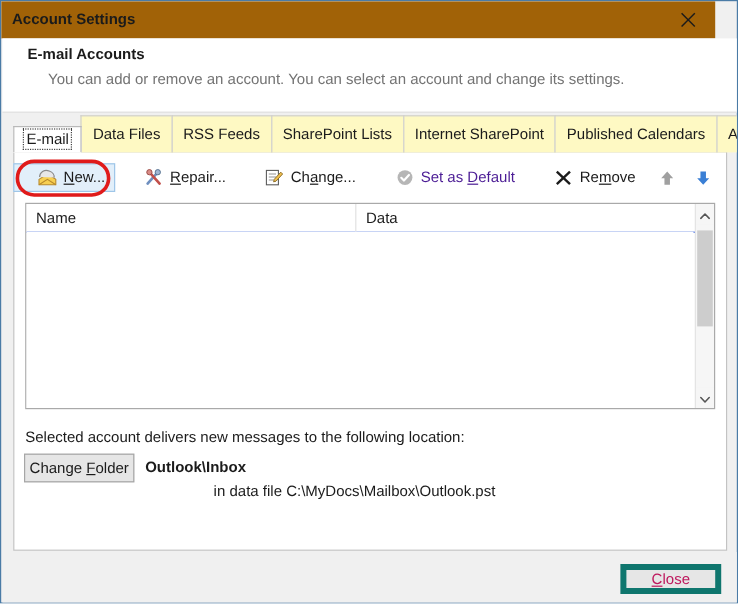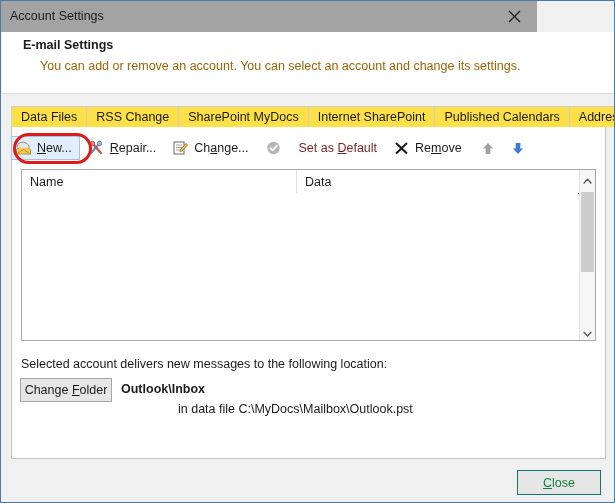--- a/index.html
+++ b/index.html
@@ -19,24 +19,25 @@
     box-sizing: border-box;
     border: 1px solid #4a7ba6;
     background: #f0f0f0;
     overflow: hidden;
   }
 
   
   .titlebar {
     position: absolute;
     left: 0; top: 0;
-    width: 536px;
+    width: 595px;
     height: 31px;
-    background: #a3a3a3;
-    box-sizing: border-box;
+    background: #a16207;
+    box-sizing: border-box;
+    font-weight: bold;
   }
   .titlebar-text {
     position: absolute;
     left: 9px;
     top: 8px;
     font-size: 12.5px;
     color: #1b1b1b;
     white-space: nowrap;
   }
   .titlebar-close {
@@ -69,44 +70,44 @@
     top: 6px;
     font-size: 12.5px;
     font-weight: bold;
     color: #1b1b1b;
   }
   .header-desc {
     position: absolute;
     left: 38px;
     top: 27px;
     font-size: 12.5px;
-    color: #a16207;
+    color: #737373;
   }
 
   
   .tabstrip {
     position: absolute;
     left: 10px;
     top: 104px;
     width: 595px;
     height: 22px;
     display: flex;
     align-items: flex-end;
     z-index: 5;
   }
   .tab {
     position: relative;
-    height: 21px;
+    height: 31px;
     padding: 0 9px;
     display: flex;
     align-items: center;
     justify-content: center;
     font-size: 12.5px;
     color: #1b1b1b;
-    background: #fde047;
+    background: #fef9c3;
     border: 1px solid #cfcfcf;
     border-bottom: none;
     box-sizing: border-box;
     margin-right: -1px;
     cursor: default;
     white-space: nowrap;
   }
   .tab.selected {
     background: #ffffff;
     border: 1px solid #b9b9b9;
@@ -139,41 +140,41 @@
     top: 134px;
     height: 26px;
     display: flex;
     align-items: center;
     z-index: 7;
   }
   .tbtn {
     height: 24px;
     display: flex;
     align-items: center;
-    padding: 0 7px 0 3px;
+    padding: 0 7px 0 19px;
     margin-right: 4px;
     font-size: 12.5px;
     color: #1b1b1b;
     border: 1px solid transparent;
     box-sizing: border-box;
     cursor: default;
     white-space: nowrap;
   }
   .tbtn .ico {
     width: 17px;
     height: 16px;
     margin-right: 5px;
     flex: none;
     display: block;
   }
   .tbtn.hover {
     background: #e2effa;
     border: 1px solid #9fc6e8;
   }
-  .tbtn.disabled { color: #7f1d1d; gap: 12px; }
+  .tbtn.disabled { color: #4c1d95; }
   .tbtn.arrow-btn { padding: 0 6px; margin-right: 2px; }
   .tbtn.arrow-btn .ico { margin-right: 0; width: 14px; height: 15px; }
   u { text-decoration: underline; }
 
   
   .annot {
     position: absolute;
     left: 12px;
     top: 132px;
     width: 79px;
@@ -307,23 +308,23 @@
     height: 43px;
     background: #f0f0f0;
   }
   .close-button {
     position: absolute;
     right: 14px;
     top: 10px;
     width: 84px;
     height: 25px;
     background: #e6e6e6;
-    border: 1px solid #0f766e;
-    font-size: 12.5px;
-    color: #15803d;
+    border: 5px solid #0f766e;
+    font-size: 12.5px;
+    color: #be185d;
     display: flex;
     align-items: center;
     justify-content: center;
     box-sizing: border-box;
     cursor: default;
     margin-left: 18px;
   }
 </style>
 </head>
 <body>
@@ -336,33 +337,36 @@
       <span>
         <svg width="13" height="13" viewBox="0 0 13 13">
           <line x1="1" y1="1" x2="12" y2="12" stroke="#1b1b1b" stroke-width="1.2"></line>
           <line x1="12" y1="1" x2="1" y2="12" stroke="#1b1b1b" stroke-width="1.2"></line>
         </svg>
       </span>
     </div>
   </div>
 
   <div class="header">
-    <div class="header-title">E-mail Settings</div>
+    <div class="header-title">E-mail Accounts</div>
     <div class="header-desc">You can add or remove an account. You can select an account and change its settings.</div>
   </div>
 
   <div class="tabstrip">
+    <div class="tab selected">
+      <span class="tab-label">E-mail</span>
+    </div>
     <div class="tab">
       <span class="tab-label">Data Files</span>
     </div>
     <div class="tab">
-      <span class="tab-label">RSS Change</span>
-    </div>
-    <div class="tab">
-      <span class="tab-label">SharePoint MyDocs</span>
+      <span class="tab-label">RSS Feeds</span>
+    </div>
+    <div class="tab">
+      <span class="tab-label">SharePoint Lists</span>
     </div>
     <div class="tab">
       <span class="tab-label">Internet SharePoint</span>
     </div>
     <div class="tab">
       <span class="tab-label">Published Calendars</span>
     </div>
     <div class="tab">
       <span class="tab-label">Address Books</span>
     </div>

